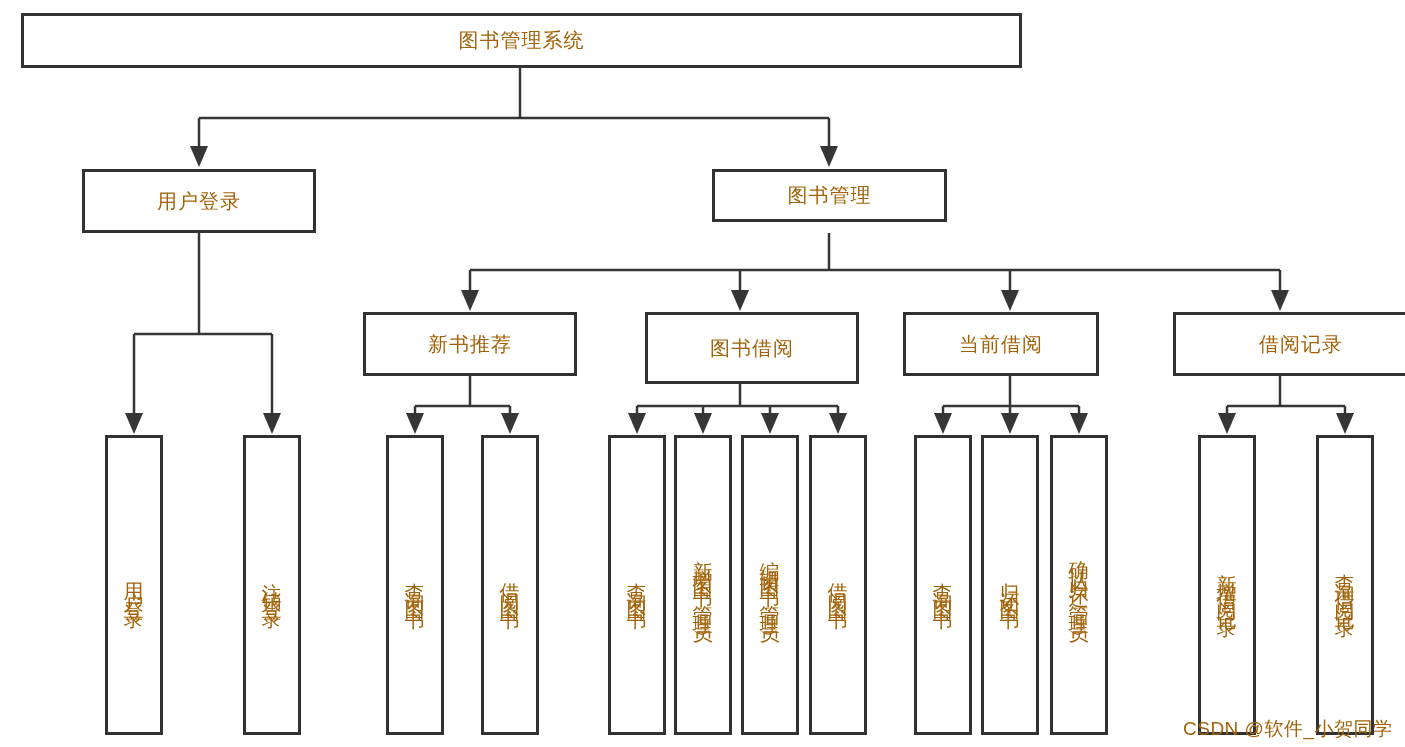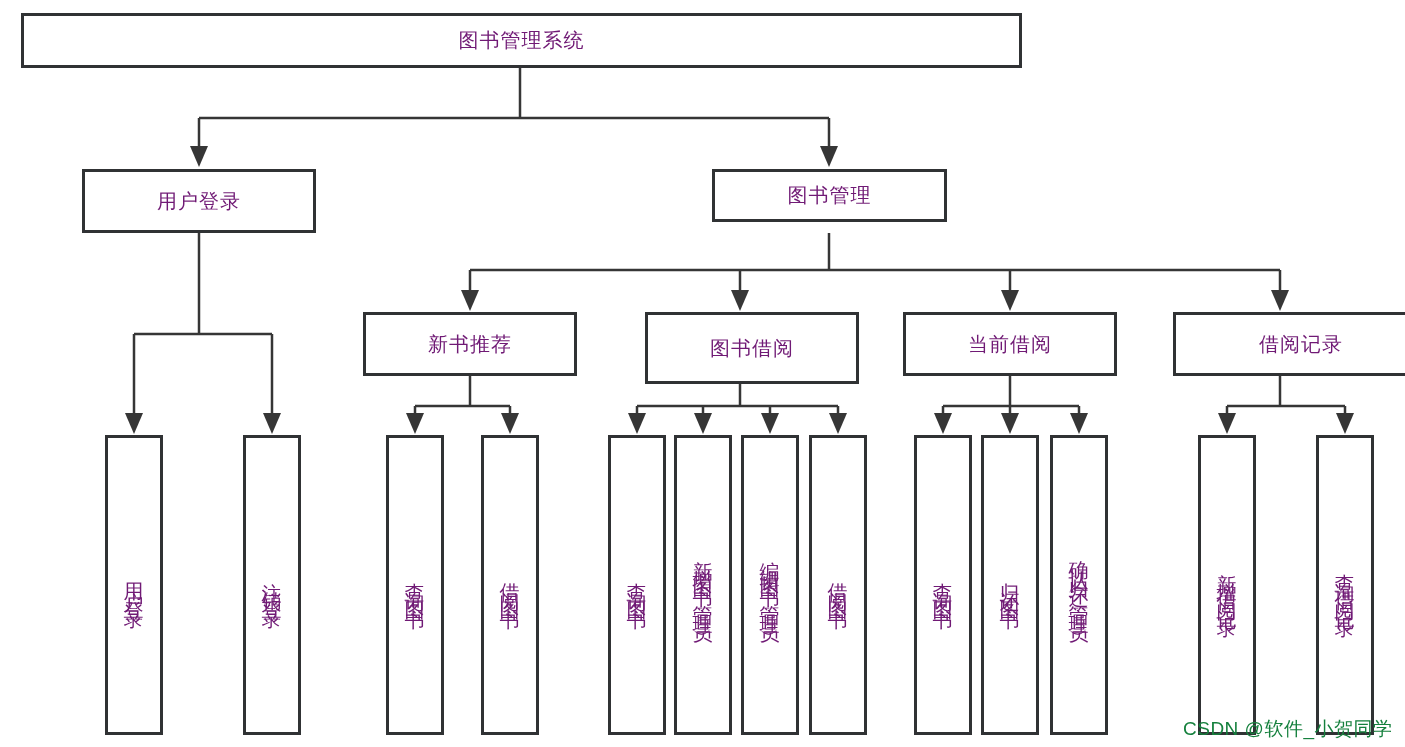--- a/index.html
+++ b/index.html
@@ -15,21 +15,21 @@
     position: absolute;
     left: 0; top: 0;
     width: 1405px; height: 747px;
     z-index: 1;
   }
   .node {
     position: absolute;
     box-sizing: border-box;
     background: #ffffff;
     border: 3px solid #303234;
-    color: #701a75;
+    color: #a16207;
     display: flex;
     align-items: center;
     justify-content: center;
     z-index: 2;
   }
   .hbox {
     font-size: 20px;
     letter-spacing: 1px;
     white-space: nowrap;
   }
@@ -42,42 +42,42 @@
     text-orientation: mixed;
     letter-spacing: 9px;
     line-height: 1;
   }
   
   .n-root          { left: 21px;   top: 13px;  width: 1001px; height: 55px; }
   .n-user-login    { left: 82px;   top: 169px; width: 234px;  height: 64px; }
   .n-book-mgmt     { left: 712px;  top: 169px; width: 235px;  height: 53px; }
   .n-new-book      { left: 363px;  top: 312px; width: 214px;  height: 64px; }
   .n-book-borrow   { left: 633px;  top: 312px; width: 214px;  height: 72px; margin-left: 12px; }
-  .n-current       { left: 903px;  top: 312px; width: 214px;  height: 64px; }
+  .n-current       { left: 903px;  top: 312px; width: 196px;  height: 64px; }
   .n-records       { left: 1173px; top: 312px; width: 256px;  height: 64px; }
   
   .n-leaf-login    { left: 105px;  }
   .n-leaf-logout   { left: 243px;  }
   .n-leaf-nbq      { left: 386px;  }
   .n-leaf-nbb      { left: 481px;  }
   .n-leaf-bbq      { left: 608px;  }
   .n-leaf-bba      { left: 674px;  }
   .n-leaf-bbe      { left: 741px;  }
   .n-leaf-bbb      { left: 809px;  }
   .n-leaf-cbq      { left: 914px;  }
   .n-leaf-cbr      { left: 981px;  }
   .n-leaf-cbc      { left: 1050px; }
   .n-leaf-bra      { left: 1198px; }
   .n-leaf-brq      { left: 1316px; }
   #watermark {
     position: absolute;
     left: 1183px;
     top: 716px;
     font-size: 19px;
-    color: #15803d;
+    color: #a16207;
     white-space: nowrap;
     z-index: 3;
     letter-spacing: 0.5px;
   }
 </style>
 </head>
 <body>
 
 <div id="stage">
 

